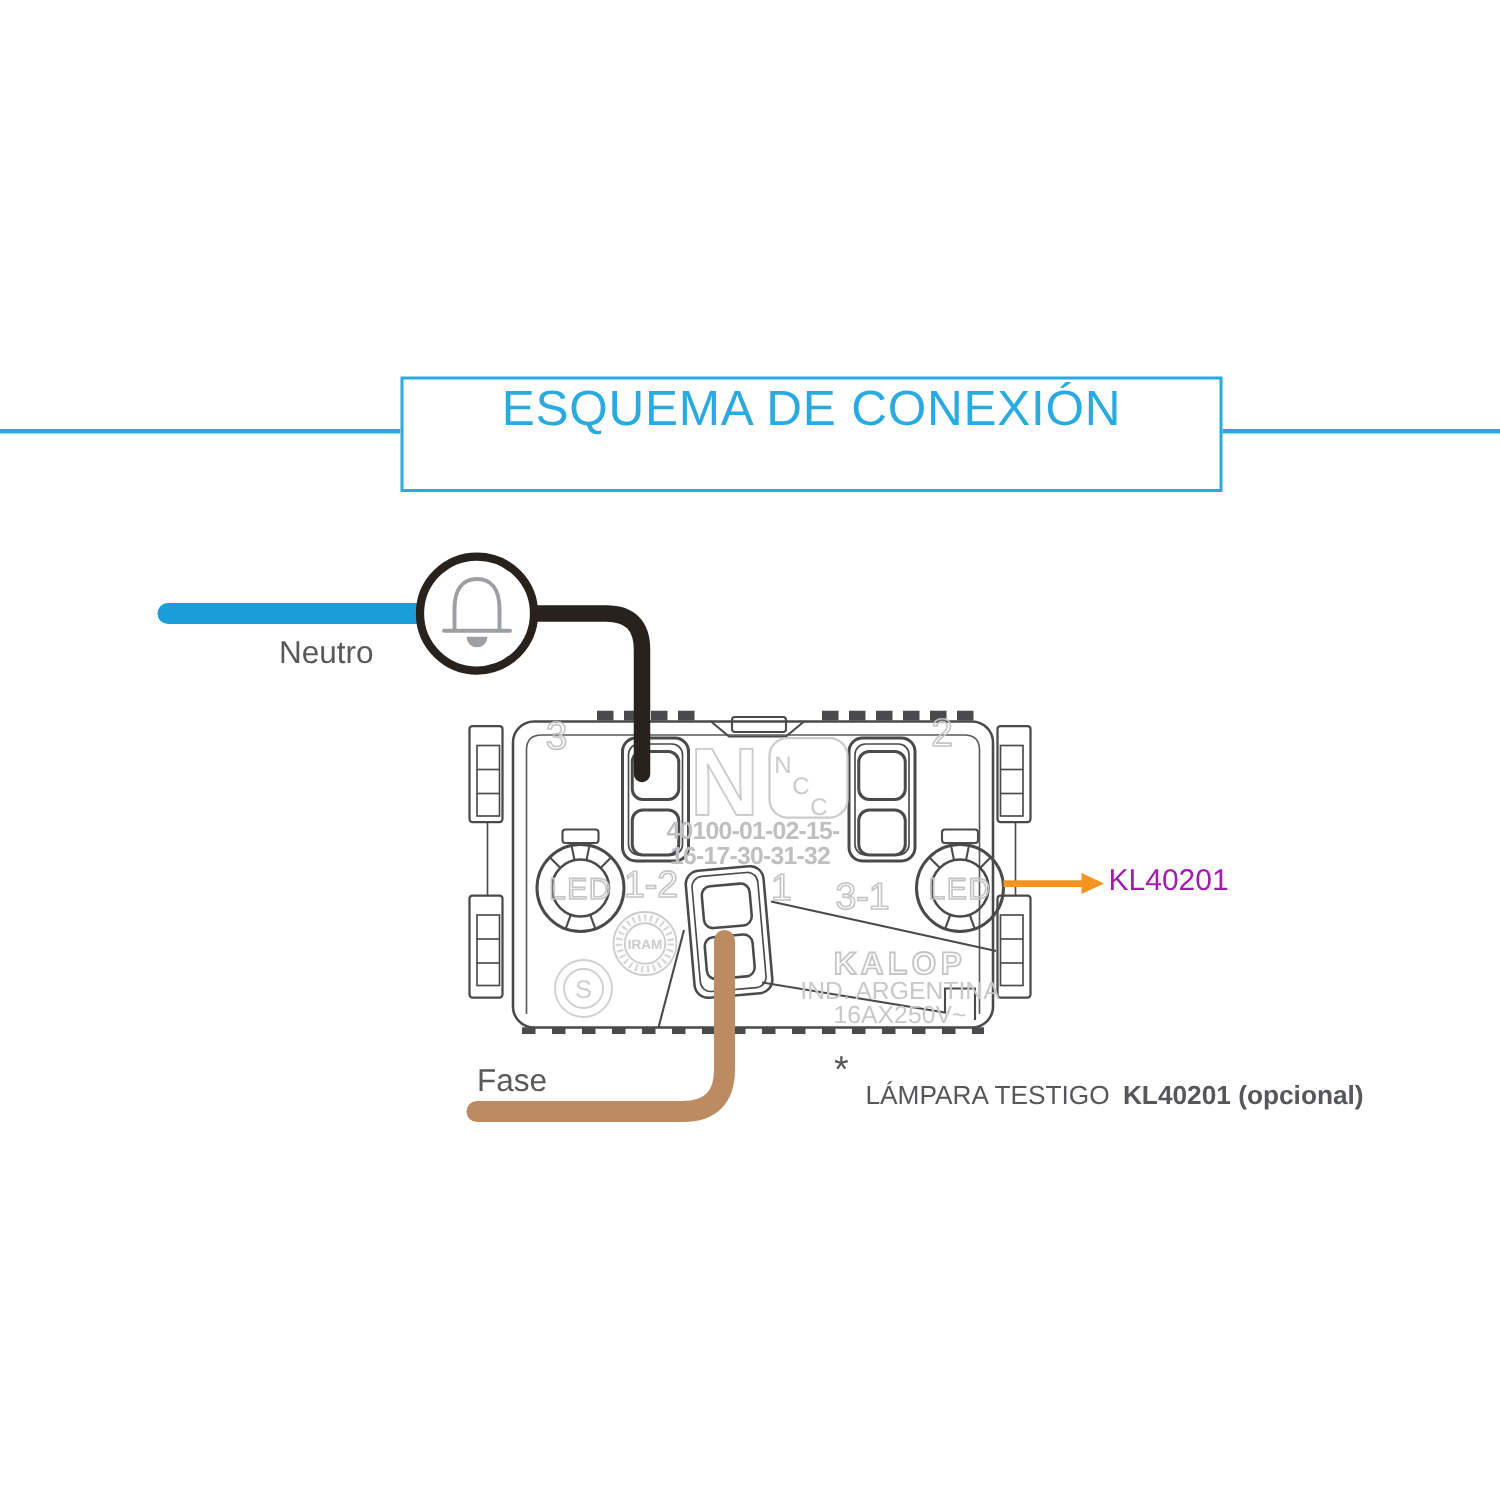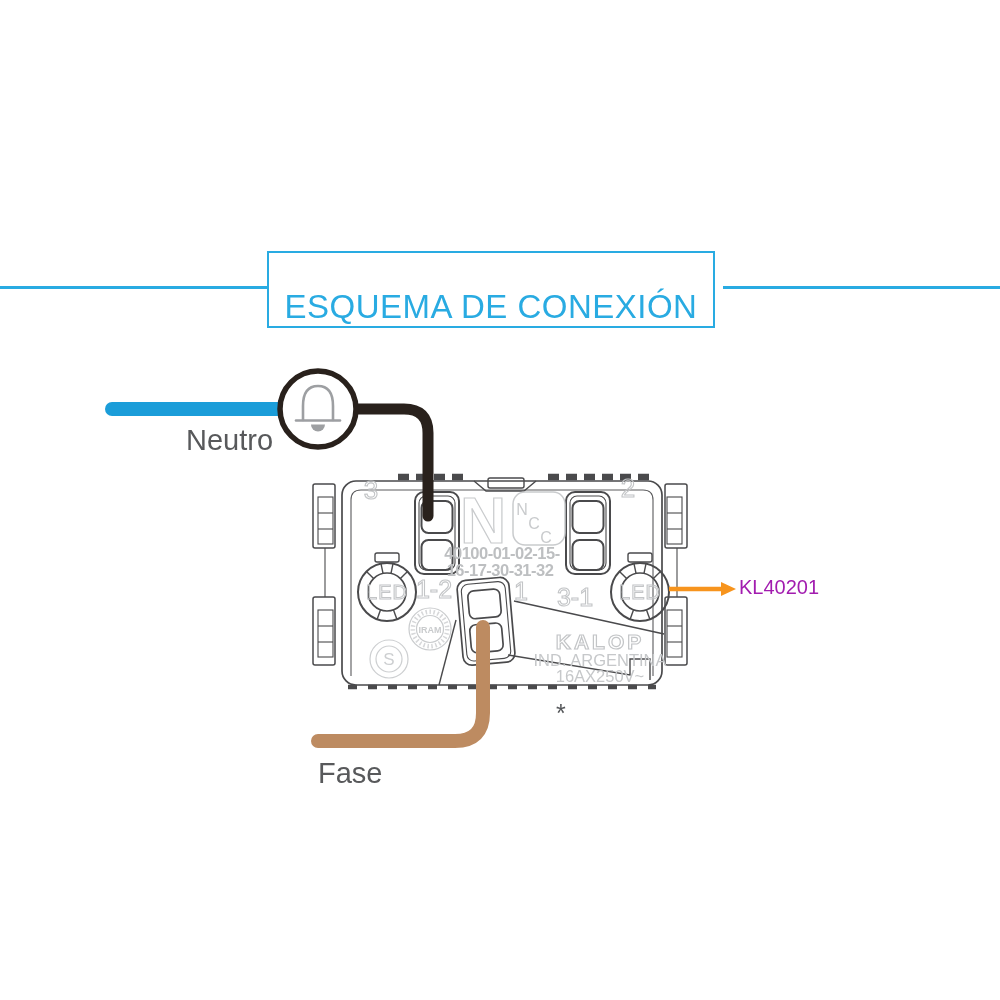--- a/index.html
+++ b/index.html
@@ -2,30 +2,30 @@
 <html><head>
 <meta charset="utf-8">
 <style>
   html,body{margin:0;padding:0;background:#fff;}
   .canvas{position:relative;width:1000px;height:1000px;background:#fff;overflow:hidden;
           font-family:"Liberation Sans",sans-serif;}
   
   .title-line{position:absolute;top:286px;height:3px;background:#29abe2;}
   .title-line.left{left:0;width:267px;}
   .title-line.right{left:723px;width:277px;}
-  .title-box{position:absolute;left:267px;top:251px;width:448px;height:77px;
+  .title-box{position:absolute;left:267px;top:251px;width:548px;height:77px;
              box-sizing:border-box;border:2px solid #29abe2;background:#fff;
-             display:flex;align-items:flex-end;justify-content:center;}
+             display:flex;align-items:flex-start;justify-content:center;}
   .title-text{color:#29abe2;font-size:33px;letter-spacing:.5px;white-space:nowrap;}
   
   svg.diagram{position:absolute;left:0;top:0;}
   
-  .wire-label{position:absolute;color:#58595b;font-size:29px;}
+  .wire-label{position:absolute;color:#58595b;font-size:21px;}
   .label-neutro{left:186px;top:424px;}
-  .label-fase{left:318px;top:709px;margin-top:48px;}
+  .label-fase{left:318px;top:709px;}
   .label-kl{position:absolute;left:739px;top:576px;color:#a21caf;font-size:20px;}
   
   .note{position:absolute;left:556px;top:701px;color:#55575a;font-size:17.5px;line-height:22px;}
   .note .row1{display:flex;align-items:flex-start;}
   .note-marker{font-size:25px;line-height:18px;position:relative;top:3px;margin-right:7px;}
   .note .row2{padding-left:21px;}
   .note b{font-weight:bold;}
   .sp{margin-right:4px;}
   
   text{font-family:"Liberation Sans",sans-serif;}
@@ -188,15 +188,19 @@
   </svg>
 
   <div class="wire-label label-neutro">Neutro</div>
   <div class="wire-label label-fase">Fase</div>
   <div class="label-kl">KL40201</div>
 
   <div class="note">
     <div class="row1">
       <span class="note-marker">*</span>
     </div>
+    <div class="row2">
+      <span class="sp">LÁMPARA TESTIGO</span>
+      <b>KL40201 (opcional)</b>
+    </div>
   </div>
 
 </div>
 
 </body></html>

